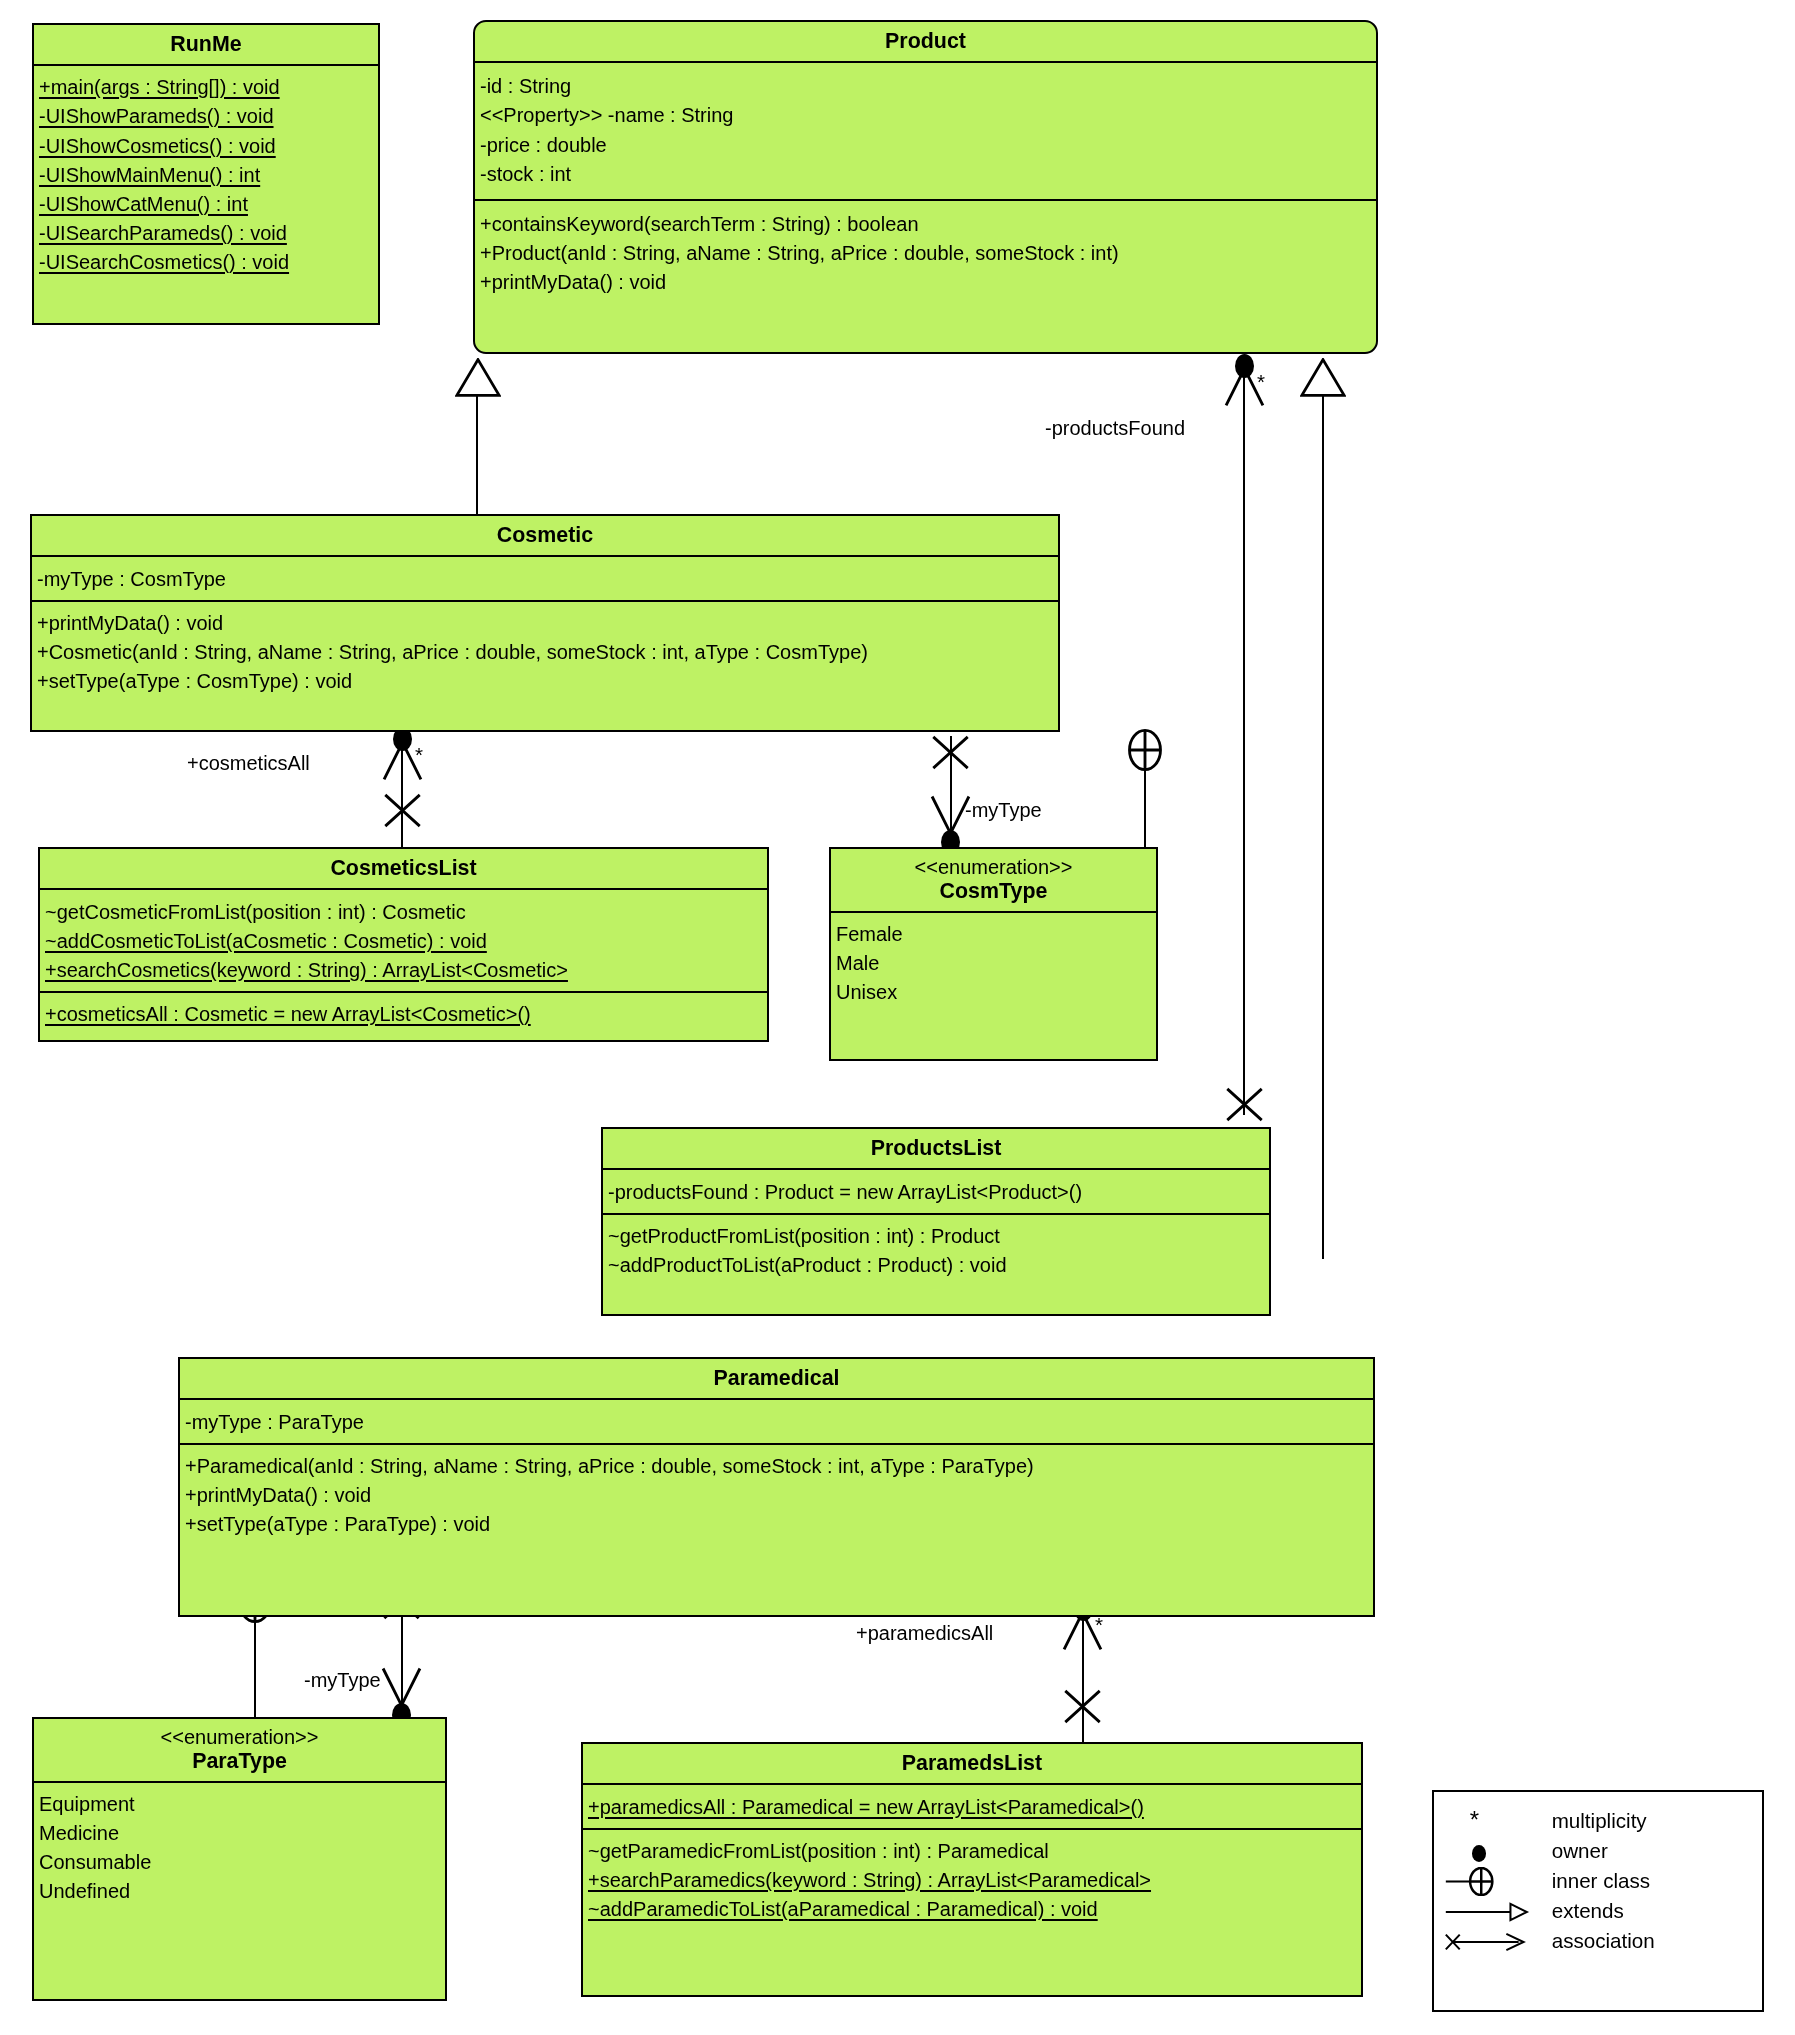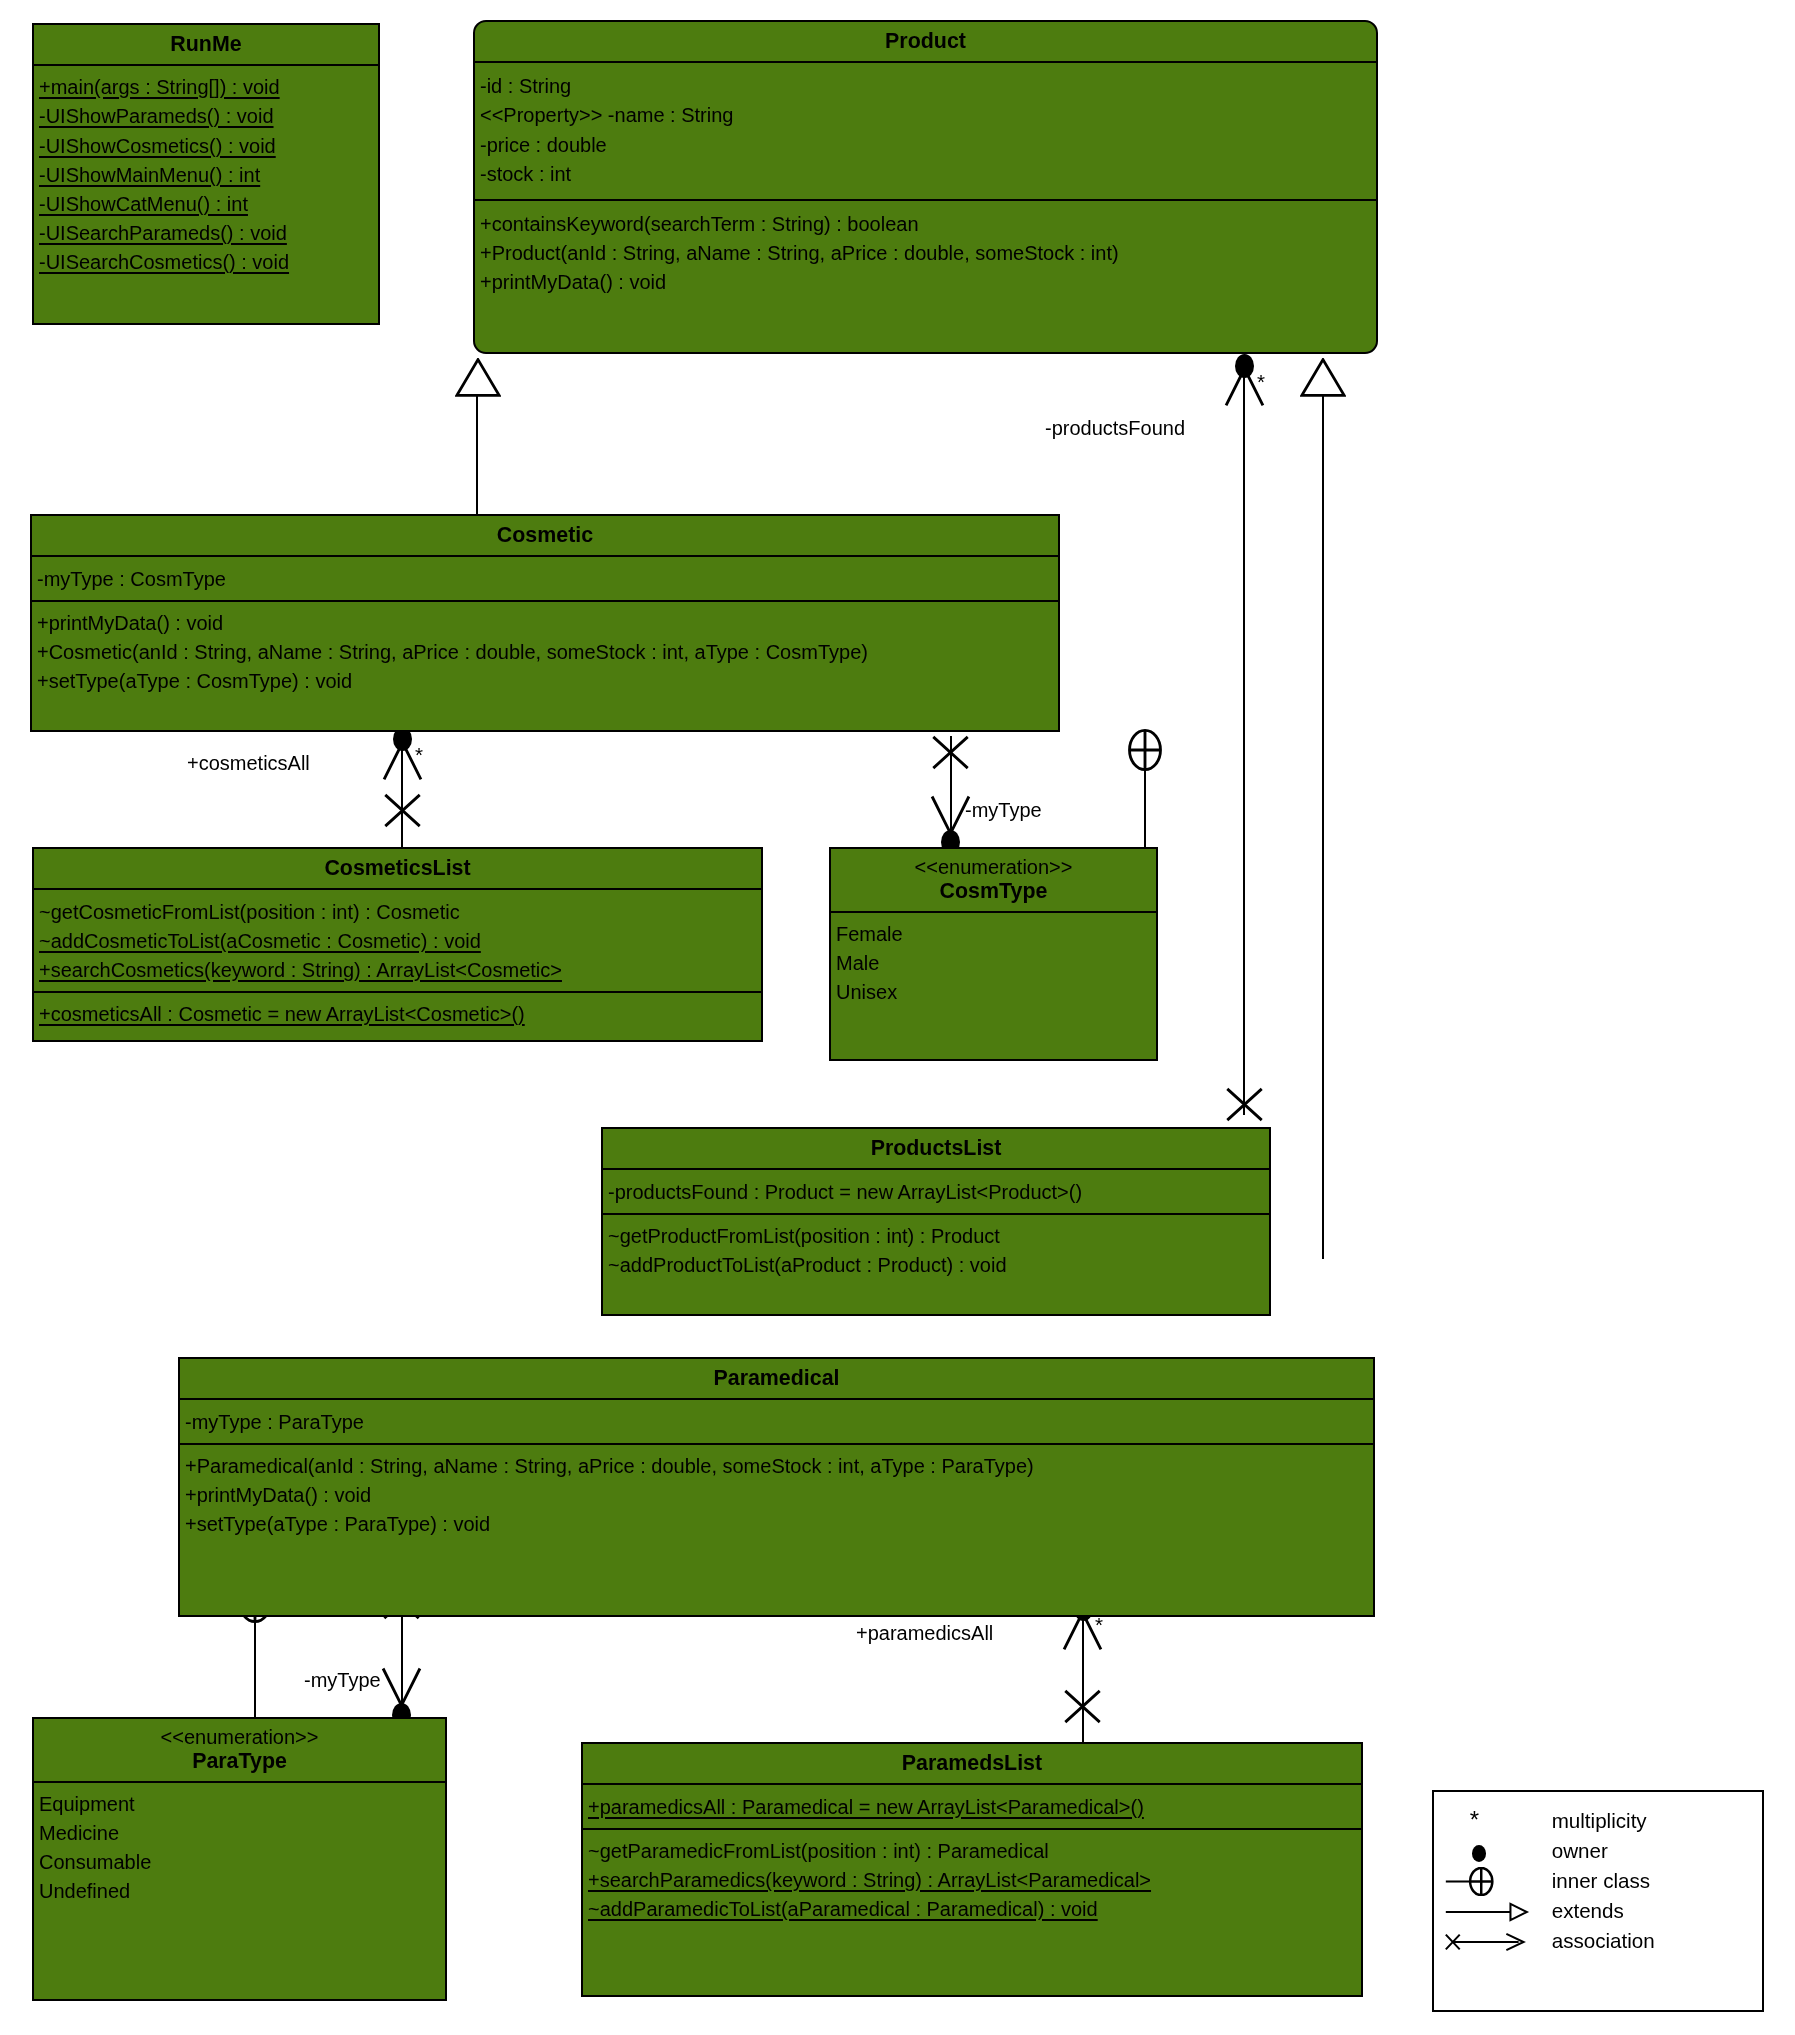--- a/index.html
+++ b/index.html
@@ -13,21 +13,21 @@
     width:1795px;
     height:2035px;
     background:#ffffff;
     overflow:hidden;
   }
   
   .uml-box{
     position:absolute;
     box-sizing:border-box;
     border:2.1px solid #000;
-    background:#4d7c0f;
+    background:#bef264;
   }
   .uml-title{
     text-align:center;
     font-weight:bold;
     font-size:21.4px;
     line-height:1.0;
     padding:9px 4.1px 9px 4.1px;
     border-bottom:2.1px solid #000;
     white-space:nowrap;
   }
@@ -220,21 +220,21 @@
     <div class="uml-section">
       <div class="uml-row plain">-myType : CosmType</div>
     </div>
     <div class="uml-section">
       <div class="uml-row plain">+printMyData() : void</div>
       <div class="uml-row plain">+Cosmetic(anId : String, aName : String, aPrice : double, someStock : int, aType : CosmType)</div>
       <div class="uml-row plain">+setType(aType : CosmType) : void</div>
     </div>
   </div>
 
-  <div class="uml-box" style="left:32px; top:847px; width:731px; height:195px;">
+  <div class="uml-box" style="left:38px; top:847px; width:731px; height:195px;">
     <div class="uml-title">CosmeticsList</div>
     <div class="uml-section">
       <div class="uml-row plain">~getCosmeticFromList(position : int) : Cosmetic</div>
       <div class="uml-row u">~addCosmeticToList(aCosmetic : Cosmetic) : void</div>
       <div class="uml-row u">+searchCosmetics(keyword : String) : ArrayList&lt;Cosmetic&gt;</div>
     </div>
     <div class="uml-section">
       <div class="uml-row u">+cosmeticsAll : Cosmetic = new ArrayList&lt;Cosmetic&gt;()</div>
     </div>
   </div>

